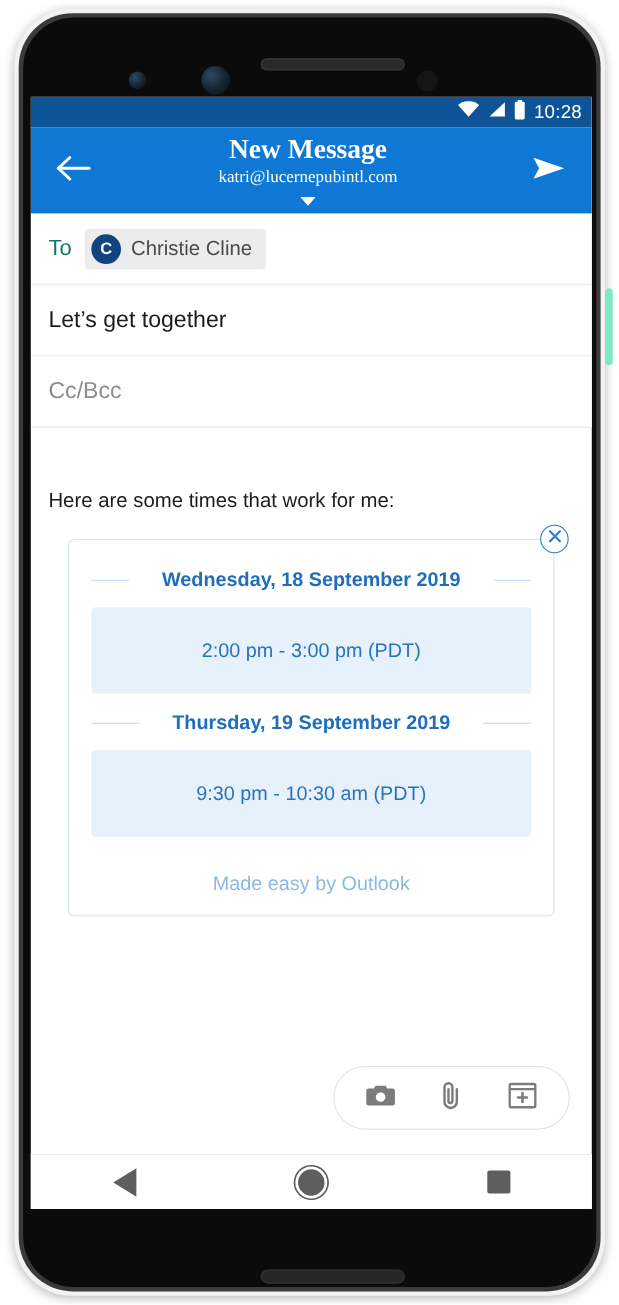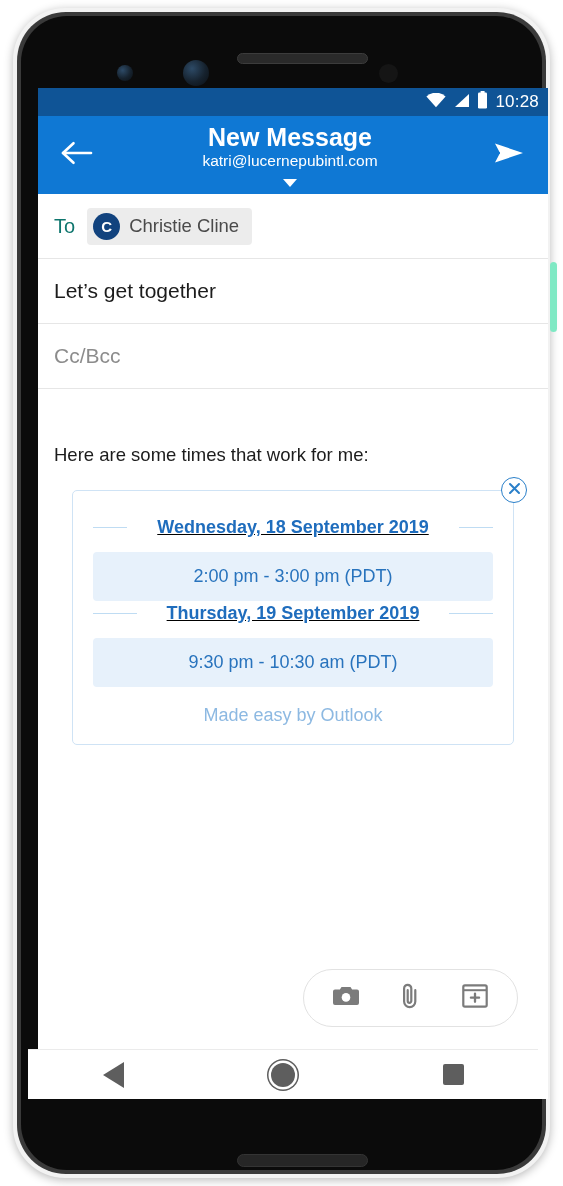--- a/index.html
+++ b/index.html
@@ -90,21 +90,21 @@
     width: 131px;
     height: 13px;
     border-radius: 7px;
     background: #262626;
     border: 1px solid #343434;
   }
 
   
   .screen {
     position: absolute;
-    left: 38px;
+    left: 28px;
     top: 88px;
     width: 510px;
     height: 1011px;
     background: #ffffff;
     overflow: hidden;
   }
 
   
   .status-bar {
     position: relative;
@@ -136,20 +136,21 @@
     display: flex; align-items: center; justify-content: center;
     flex: 0 0 auto;
   }
   .appbar-titles {
     flex: 1 1 auto;
     display: flex;
     flex-direction: column;
     align-items: center;
     justify-content: center;
     margin-left: -6px;
+    font-family: Liberation Serif, serif;
   }
   .appbar-title {
     color: #ffffff;
     font-size: 25px;
     font-weight: bold;
     line-height: 1.12;
   }
   .appbar-sub-row {
     display: flex;
     align-items: center;
@@ -254,41 +255,40 @@
     display: flex;
     align-items: center;
     justify-content: center;
     z-index: 3;
   }
   .date-head {
     display: flex;
     align-items: center;
     gap: 30px;
     margin-bottom: 14px;
-    text-decoration: underline;
   }
   .date-rule {
     flex: 1 1 auto;
     height: 1px;
     background: #bfdcf3;
   }
   .date-label {
     color: #1f6dbd;
     font-size: 18px;
     font-weight: bold;
     white-space: nowrap;
   }
   .slot {
     background: #e7f1fb;
     border-radius: 4px;
     text-align: center;
-    padding: 14px 8px;
+    padding: 29px 8px;
     color: #2873bd;
     font-size: 18px;
-    margin-bottom: 2px;
+    margin-bottom: 16px;
   }
   .slot:last-of-type { margin-bottom: 0; }
   .card-footer {
     text-align: center;
     color: #8db9e2;
     font-size: 18px;
     padding-top: 16px;
   }
 
   

